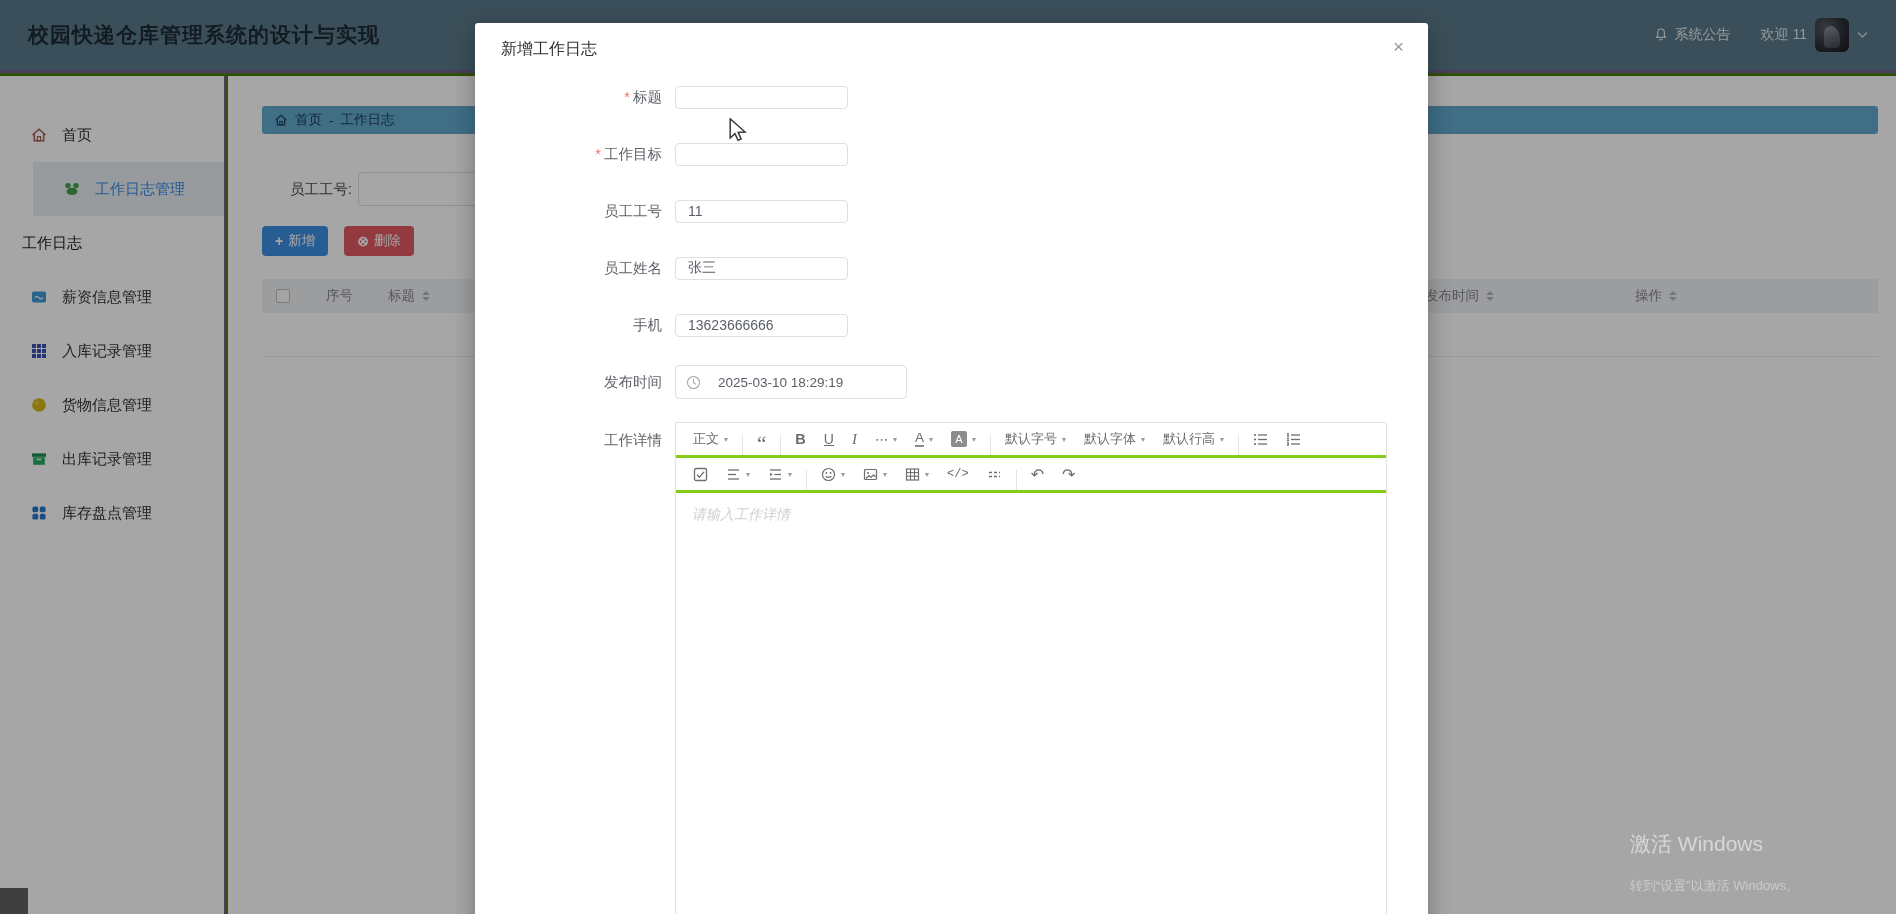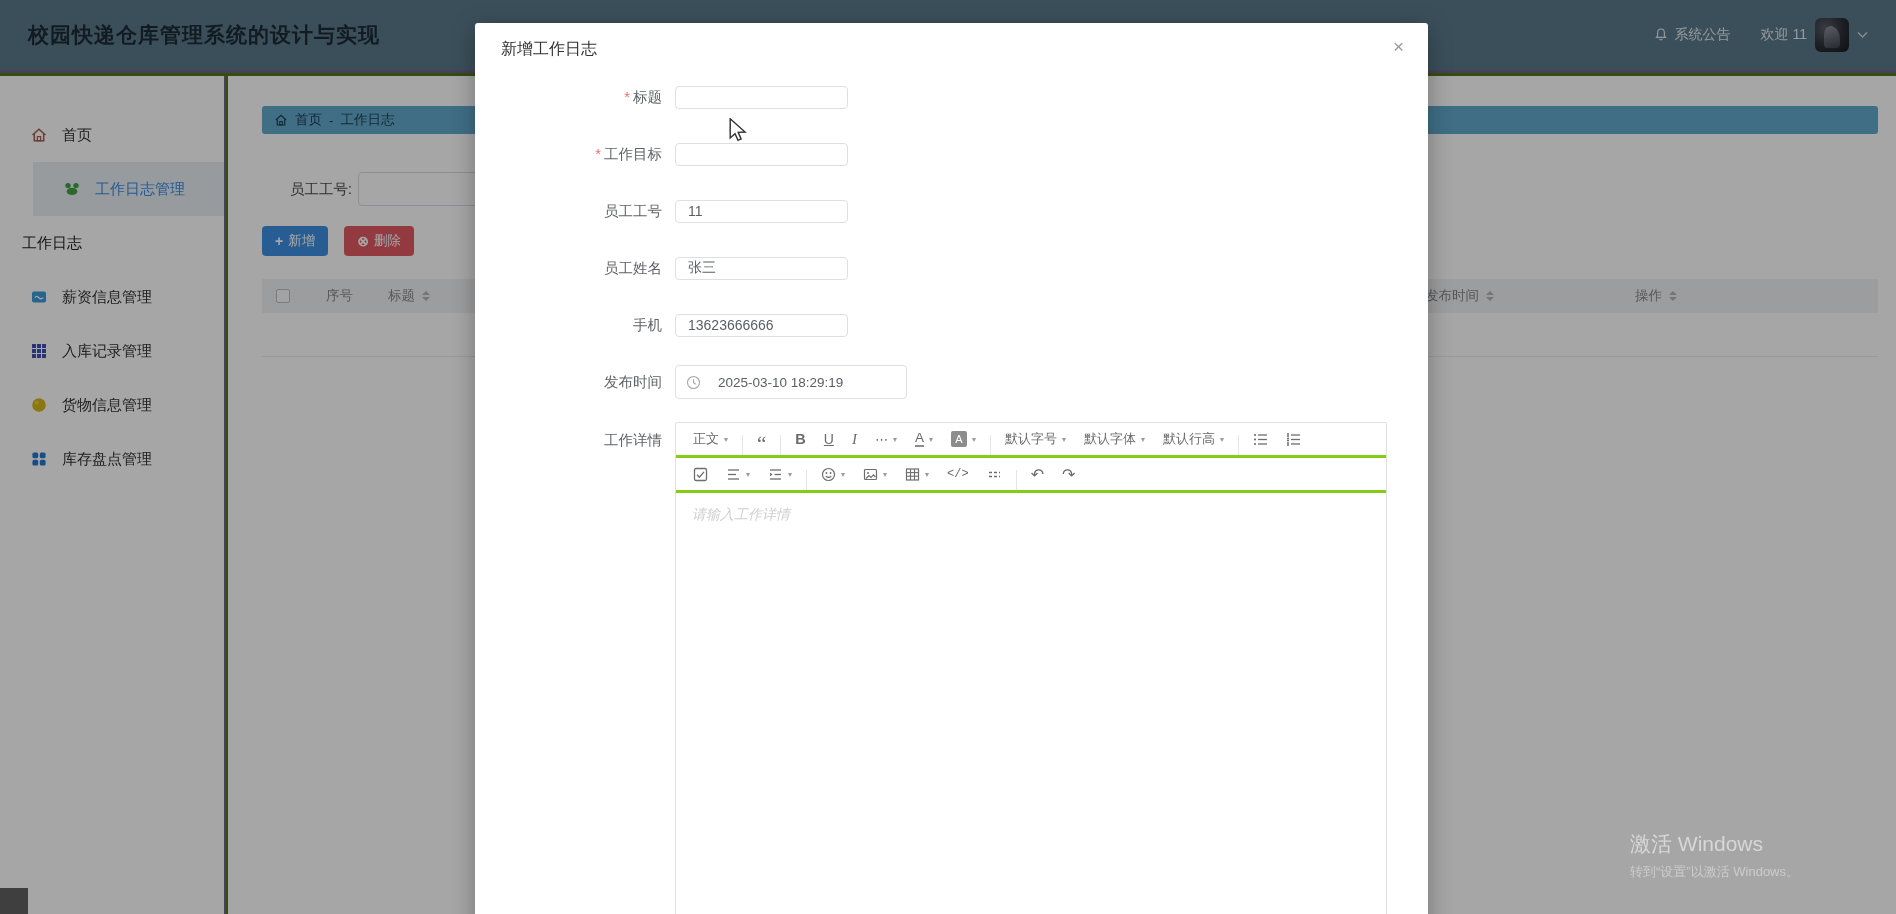--- a/index.html
+++ b/index.html
@@ -48,21 +48,21 @@
   .sort i { width:0; height:0; border-left:4px solid transparent; border-right:4px solid transparent; }
   .sort .up { border-bottom:4px solid #b3b6bd; }
   .sort .dn { border-top:4px solid #b3b6bd; }
   .trow { height:44px; border-bottom:1px solid #e9ecf0; }
 
   
   .overlay { position:absolute; inset:0; background:rgba(0,0,0,0.35); z-index:10; }
   .corner-patch { position:absolute; left:0; bottom:0; width:28px; height:26px; background:#616161; z-index:5; }
   .watermark { position:absolute; left:1630px; top:830px; z-index:12; }
   .wm1 { font-size:21px; color:rgba(255,255,255,0.55); }
-  .wm2 { font-size:13px; margin-top:5px; color:rgba(255,255,255,0.42); }
+  .wm2 { font-size:13px; margin-top:19px; color:rgba(255,255,255,0.42); }
 
   
   .modal { position:absolute; left:475px; top:23px; width:953px; height:950px; background:#fff;
     border-radius:3px; z-index:20; box-shadow:0 6px 24px rgba(0,0,0,0.3); padding-top:16px; }
   .modal-title { padding-left:26px; font-size:16px; color:#333; line-height:20px; }
   .modal-close { position:absolute; top:14px; right:24px; font-size:19px; color:#9a9a9a; cursor:pointer; line-height:1; }
   .mform { margin-top:21px; }
   .frow { display:flex; margin-bottom:23px; }
   .frow-center { align-items:center; height:34px; }
   .flabel { width:200px; text-align:right; padding-right:13px; font-size:14.5px; color:#5f6368; }
@@ -164,20 +164,28 @@
     </div>
     <div class="side-item">
       <svg class="sicon" viewBox="0 0 18 18">
         <circle cx="9" cy="9" r="6.8" fill="#d4b916"></circle>
         <circle cx="6.8" cy="6.8" r="2" fill="#e3cd4a"></circle>
       </svg>
       <span>货物信息管理</span>
     </div>
     <div class="side-item">
       <svg class="sicon" viewBox="0 0 18 18">
+        <rect x="2" y="3.4" width="14" height="3.4" fill="#1f8b4d"></rect>
+        <rect x="3.2" y="7.2" width="11.6" height="7.6" fill="#27ae60"></rect>
+        <rect x="6.6" y="8.6" width="4.8" height="1.6" fill="#e8f5ee"></rect>
+      </svg>
+      <span>出库记录管理</span>
+    </div>
+    <div class="side-item">
+      <svg class="sicon" viewBox="0 0 18 18">
         <g fill="#2979c8">
           <rect x="2.4" y="2.4" width="5.8" height="5.8" rx="1.6"></rect>
             <rect x="9.8" y="2.4" width="5.8" height="5.8" rx="1.6"></rect>
           <rect x="2.4" y="9.8" width="5.8" height="5.8" rx="1.6"></rect>
             <rect x="9.8" y="9.8" width="5.8" height="5.8" rx="1.6"></rect>
         </g>
       </svg>
       <span>库存盘点管理</span>
     </div>
   </aside>

